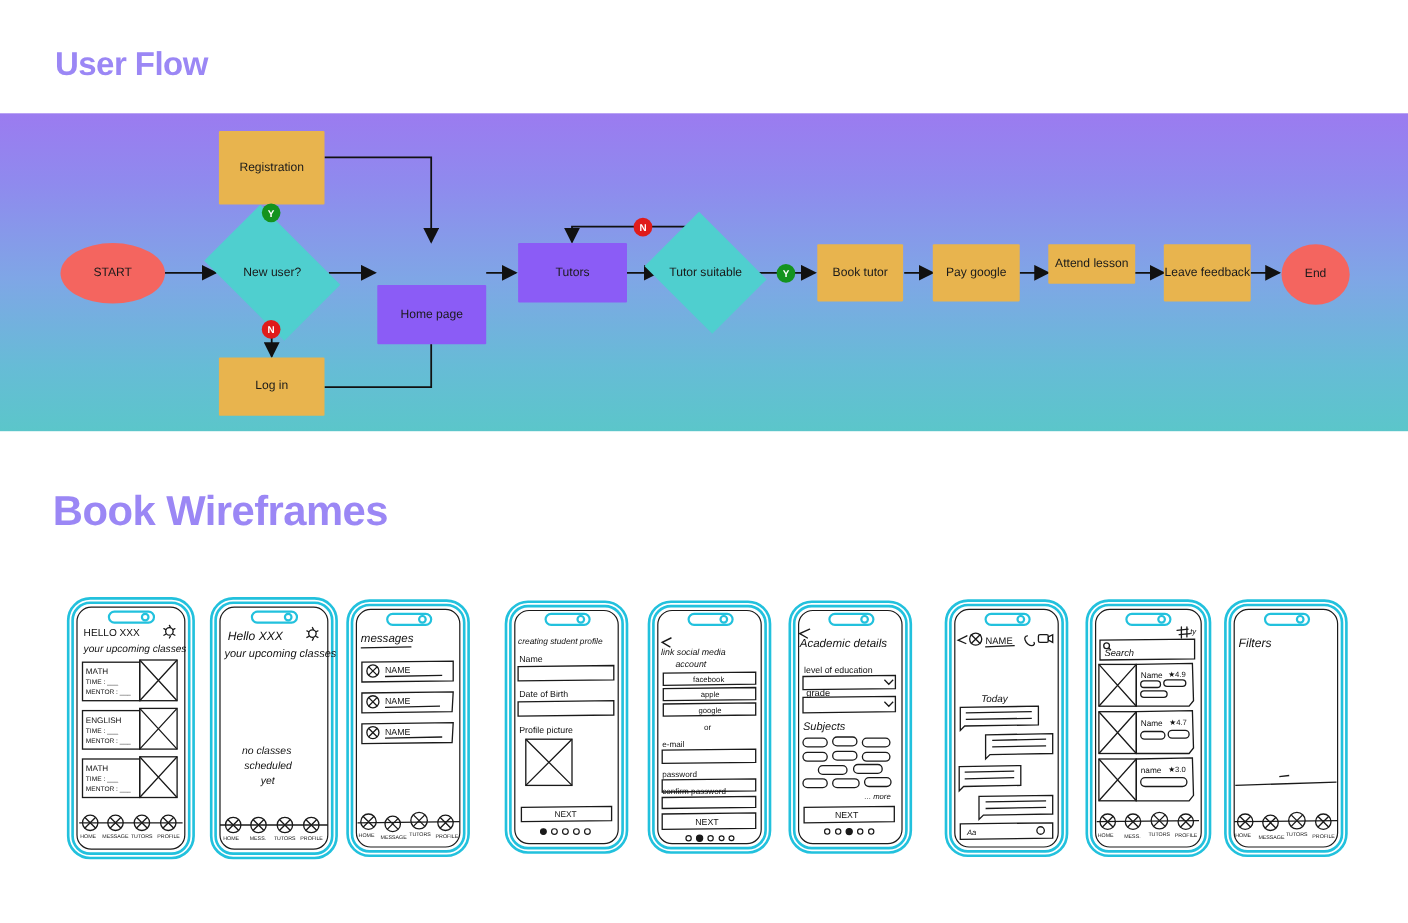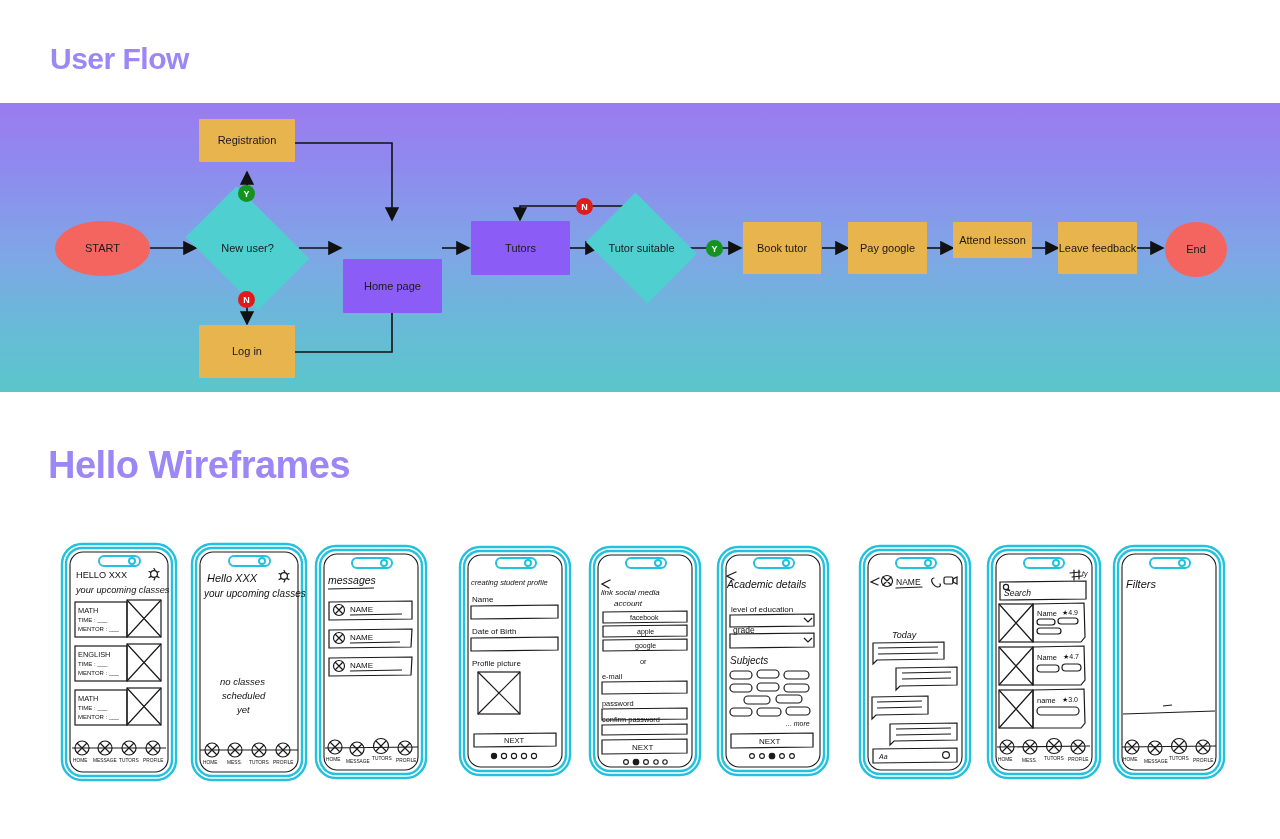--- a/index.html
+++ b/index.html
@@ -120,21 +120,21 @@
 
     <div class="node ellipse" style="left:55px; top:118px; width:95px; height:55px;">
       <span>START</span>
     </div>
 
     <div class="node diamond-wrap" style="left:196px; top:109px; width:103px; height:72px;">
       <div class="diamond-shape"></div>
       <span class="diamond-label">New user?</span>
     </div>
 
-    <div class="node rect orange" style="left:199px; top:16px; width:96px; height:43px;">
+    <div class="node rect orange" style="left:199px; top:16px; width:96px; height:67px;">
       <span>Registration</span>
     </div>
 
     <div class="node rect orange" style="left:199px; top:222px; width:96px; height:53px;">
       <span>Log in</span>
     </div>
 
     <div class="node rect purple" style="left:343px; top:118px; width:99px; height:54px;margin-top:38px;">
       <span>Home page</span>
     </div>
@@ -175,21 +175,21 @@
       <span>N</span>
     </div>
     <div class="badge no" style="left:576px; top:95px;">
       <span>N</span>
     </div>
     <div class="badge yes" style="left:706px; top:137px;">
       <span>Y</span>
     </div>
   </div>
 
-  <div class="section-title" id="title-wireframes">Hello Wireframes</div>
+  <div class="section-title" id="title-wireframes">Book Wireframes</div>
 
   <div id="wireframes">
 
     <div class="phone" style="left:60px;">
       <svg class="phone-svg" width="118" height="240" viewBox="0 0 118 240">
         <g fill="none" stroke="#22c1dd" stroke-width="2.4">
           <rect x="2" y="2" width="114" height="236" rx="20"></rect>
           <rect x="6" y="6" width="106" height="228" rx="16"></rect>
         </g>
         <rect x="10" y="10" width="98" height="220" rx="13" fill="#fff" stroke="#1a1a1a" stroke-width="1.1"></rect>

